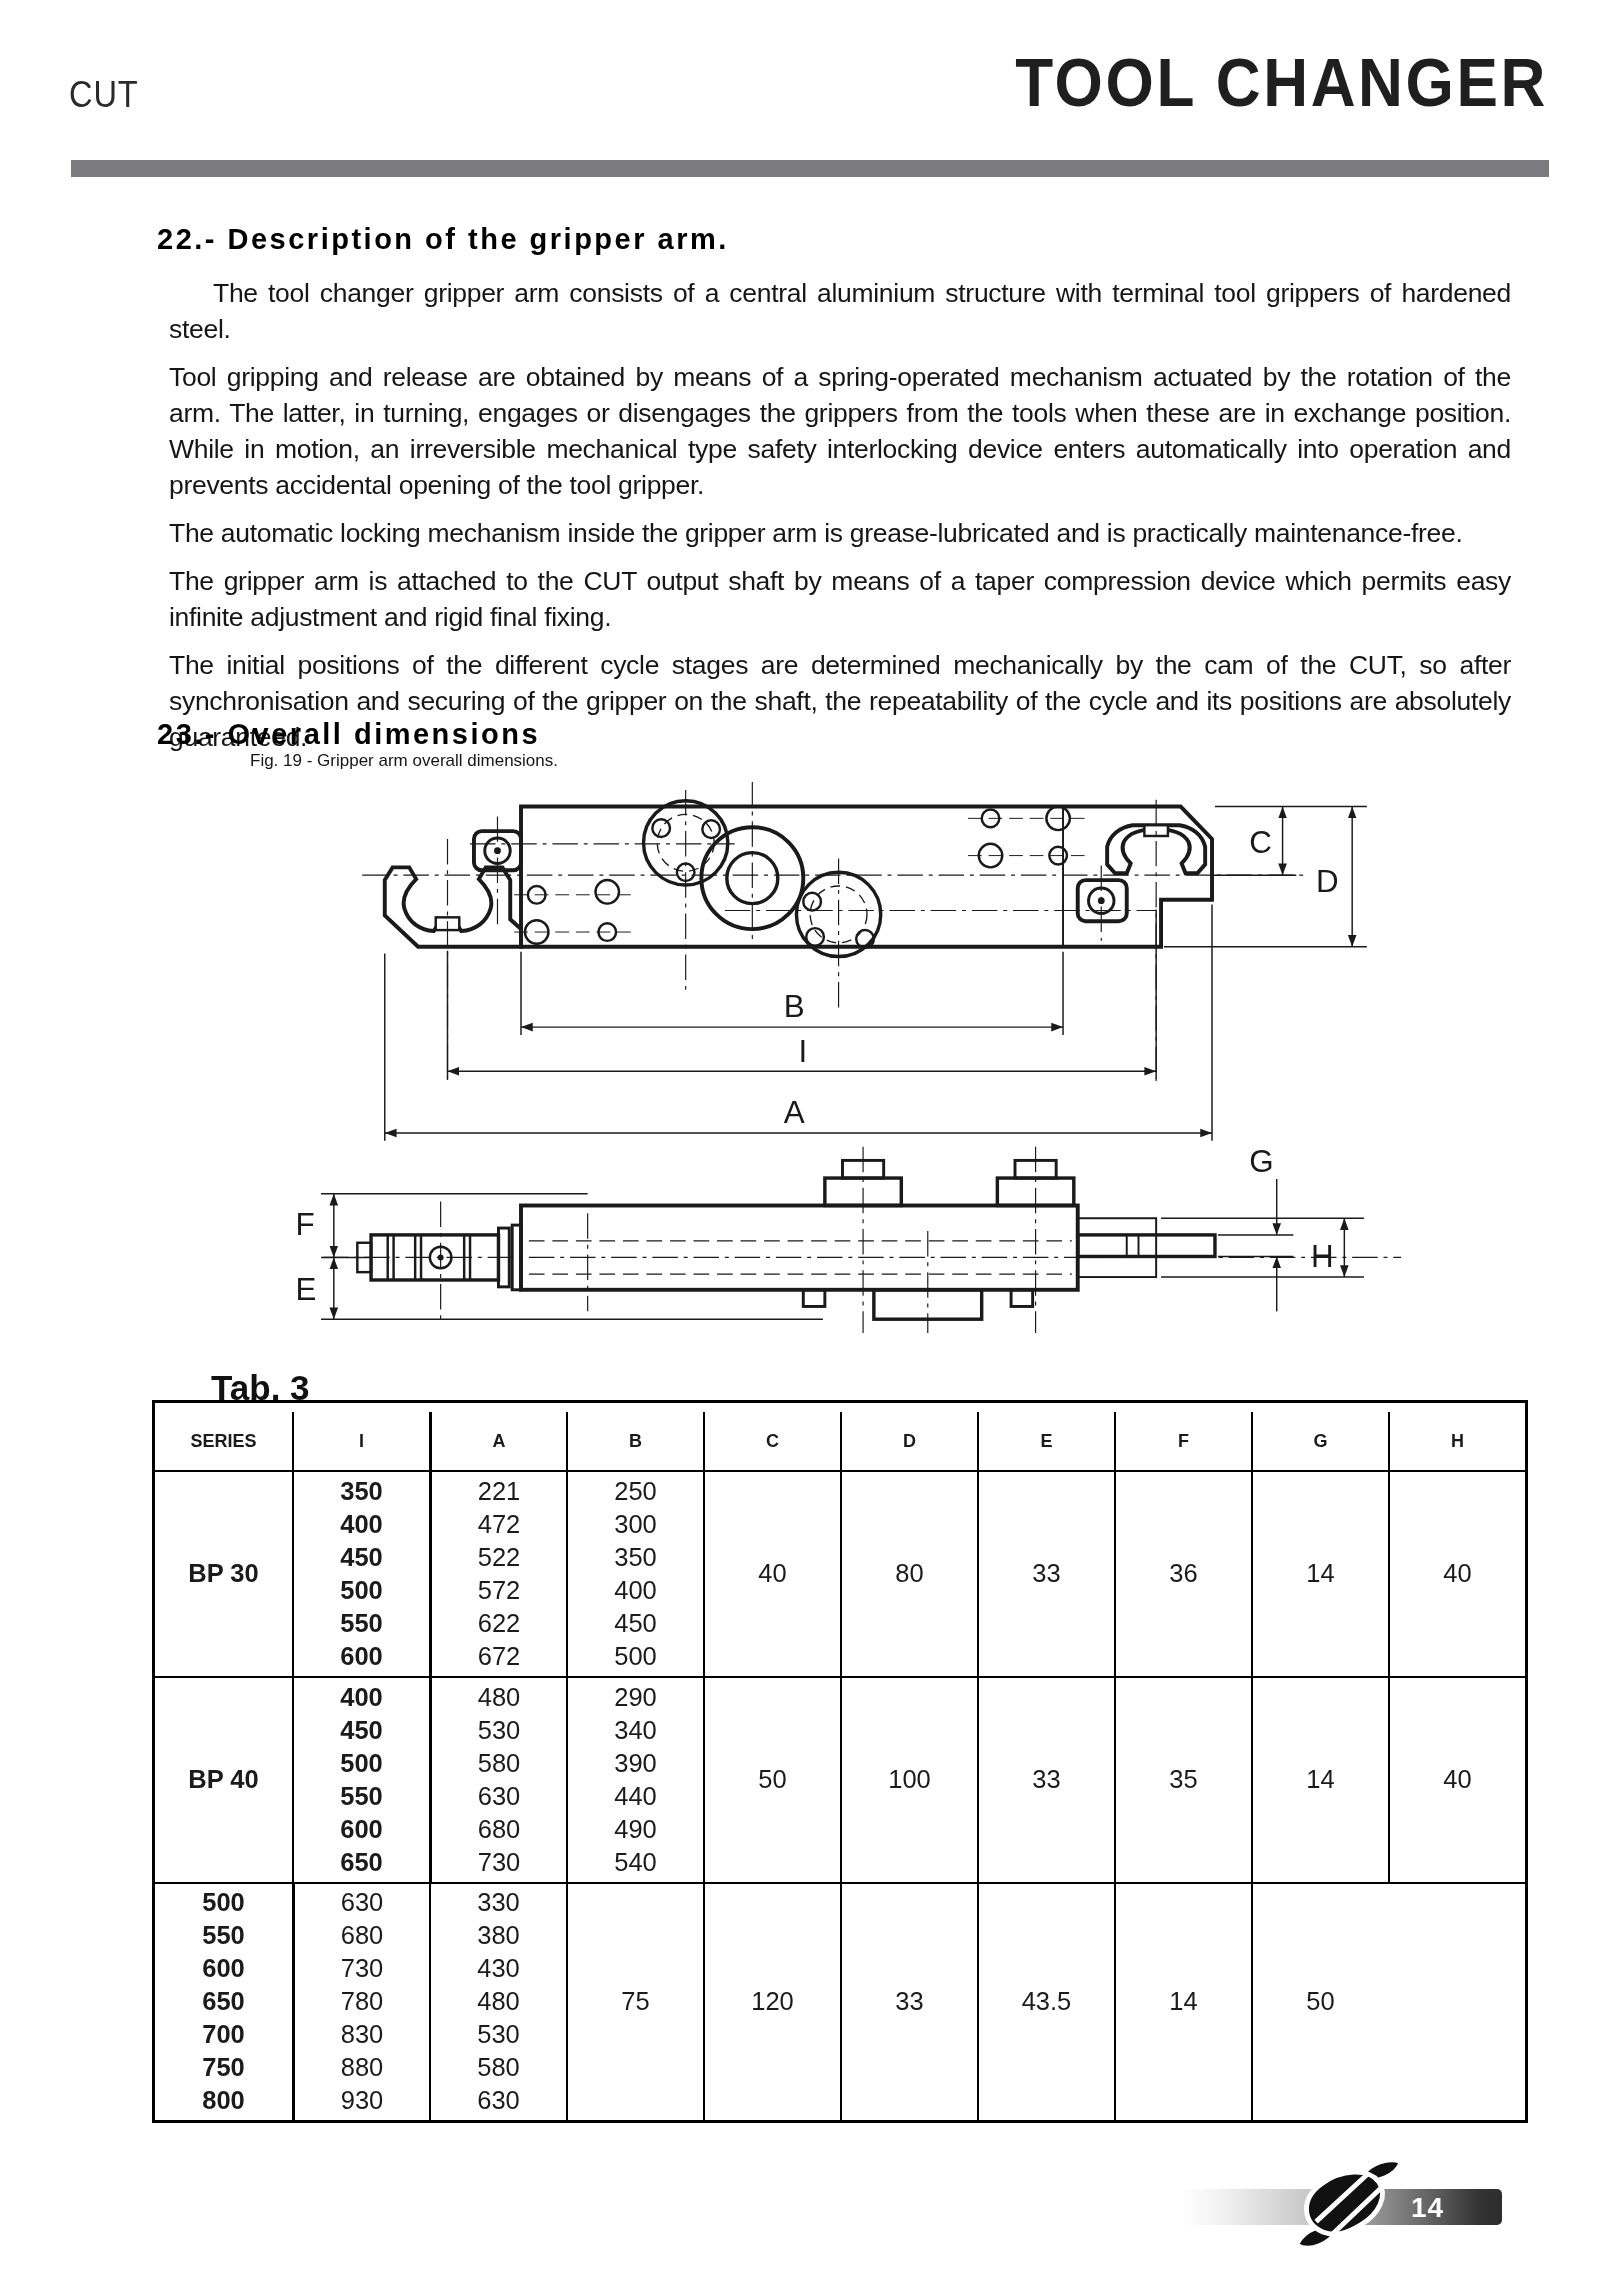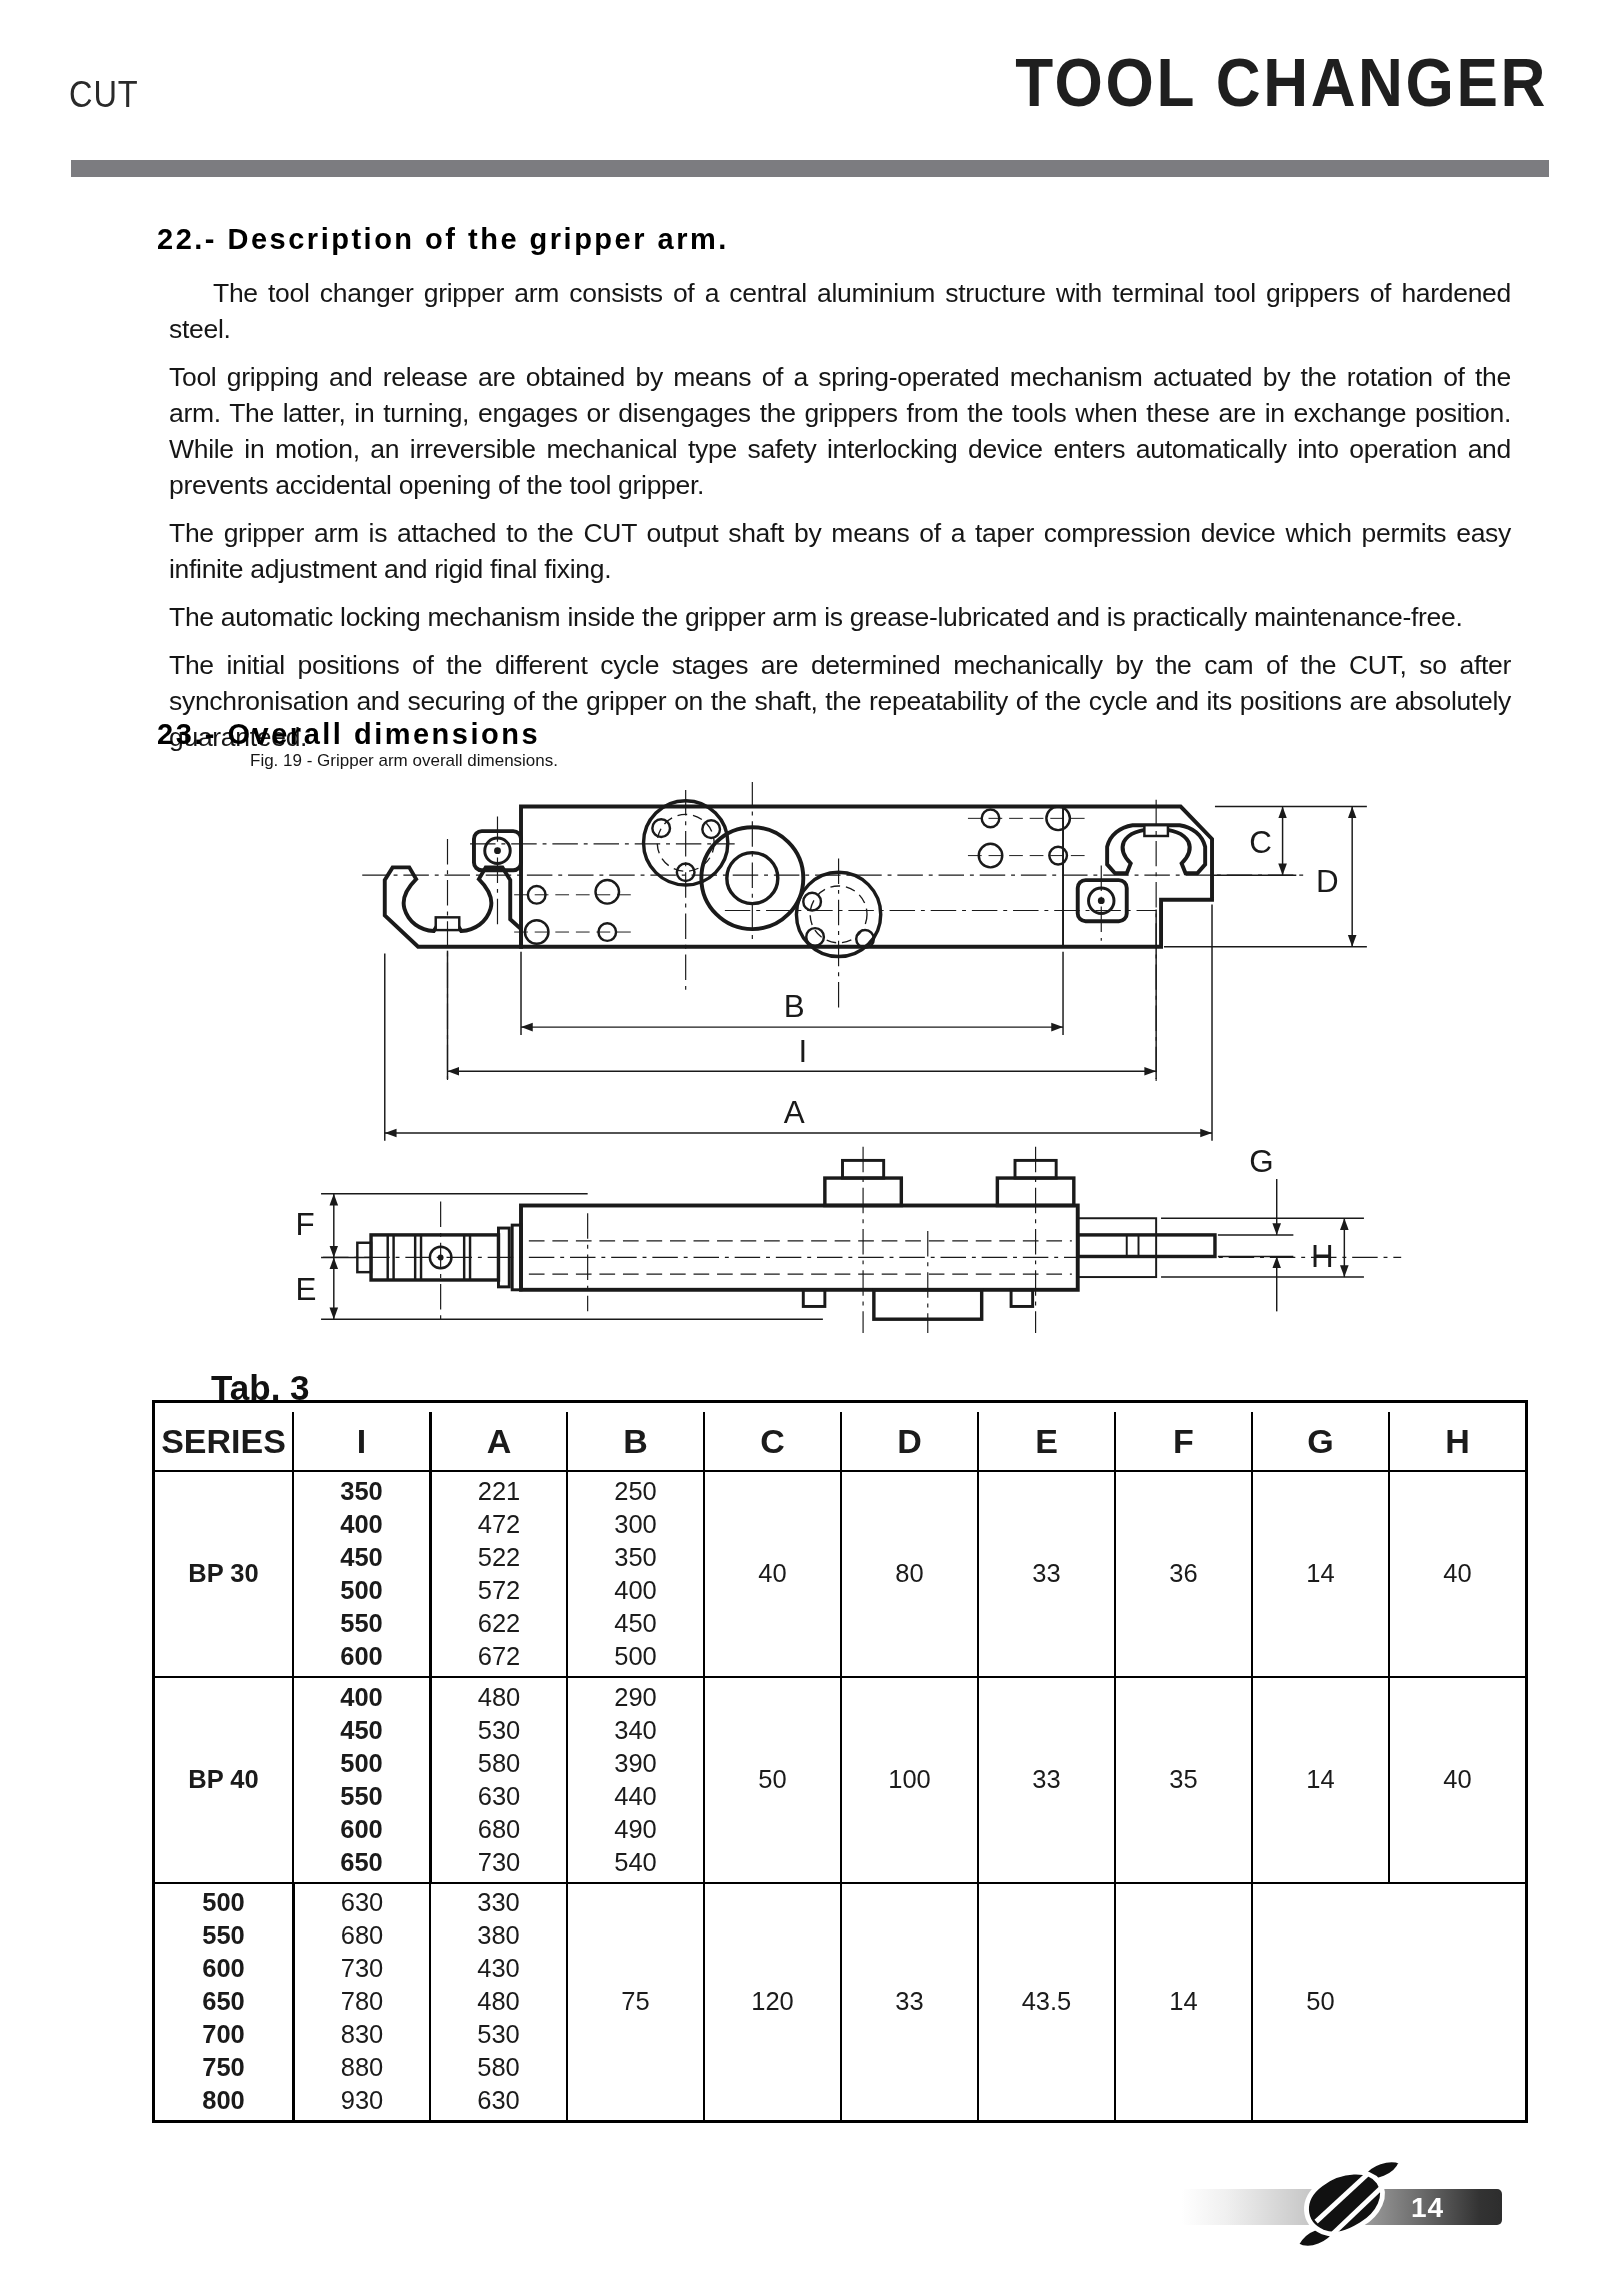--- a/index.html
+++ b/index.html
@@ -24,21 +24,21 @@
   .bodytext p.indent{text-indent:44px;}
   .fig-caption{left:250px;top:751px;font-size:17px;color:#161616;}
   
   .figure{left:176px;top:782px;width:1333px;height:551px;}
   
   .tab-caption{left:211px;top:1368px;font-size:35px;font-weight:bold;color:#111;}
   .dim-table{left:152px;top:1400px;width:1370px;border:3.9px solid #000;background:#fff;}
   .t-row{display:grid;grid-template-columns:repeat(10,1fr);}
   .t-head{height:67px;border-bottom:2.9px solid #000;}
   .t-head .t-cell{display:flex;align-items:center;justify-content:center;
-    font-size:34px;font-weight:bold;margin-top:9px;}
+    font-size:18px;font-weight:bold;margin-top:9px;}
   .t-block{border-top:2.9px solid #000;}
   .t-block:first-of-type{border-top:none;}
   .t-cell{border-left:2px solid #000;display:flex;align-items:center;justify-content:center;
     font-size:25.5px;}
   .t-cell:first-child{border-left:none;}
   .t-cell.thickL{border-left:3.9px solid #000;}
   .t-cell.series{font-weight:bold;}
   .t-cell.stack{flex-direction:column;justify-content:flex-end;padding:2.9px 0;}
   .sub-line{height:33px;display:flex;align-items:center;justify-content:center;width:100%;}
   .bold{font-weight:bold;}
@@ -52,22 +52,22 @@
 <body>
 
 <div class="abs brand">CUT</div>
 <div class="abs doc-title">TOOL CHANGER</div>
 <div class="abs header-bar"></div>
 
 <div class="abs sec-heading h22">22.- Description of the gripper arm.</div>
 <div class="abs bodytext">
   <p class="indent">The tool changer gripper arm consists of a central aluminium structure with terminal tool grippers of hardened steel.</p>
   <p>Tool gripping and release are obtained by means of a spring-operated mechanism actuated by the rotation of the arm. The latter, in turning, engages or disengages the grippers from the tools when these are in exchange position. While in motion, an irreversible mechanical type safety interlocking device enters automatically into operation and prevents accidental opening of the tool gripper.</p>
+  <p>The automatic locking mechanism inside the gripper arm is grease-lubricated and is practically maintenance-free.</p>
   <p>The gripper arm is attached to the CUT output shaft by means of a taper compression device which permits easy infinite adjustment and rigid final fixing.</p>
-  <p>The automatic locking mechanism inside the gripper arm is grease-lubricated and is practically maintenance-free.</p>
   <p>The initial positions of the different cycle stages are determined mechanically by the cam of the CUT, so after synchronisation and securing of the gripper on the shaft, the repeatability of the cycle and its positions are absolutely guaranteed.</p>
 </div>
 
 <div class="abs sec-heading h23">23.- Overall dimensions</div>
 <div class="abs fig-caption">Fig. 19 - Gripper arm overall dimensions.</div>
 
 <svg class="abs figure" viewBox="0 0 1360 562" fill="none" stroke="#1a1a1a">
   <defs>
     <marker id="ae" markerWidth="14" markerHeight="10" refX="12" refY="5" orient="auto" markerUnits="userSpaceOnUse">
       <polygon points="0,0.6 12,5 0,9.4" fill="#1a1a1a" stroke="none"></polygon>

